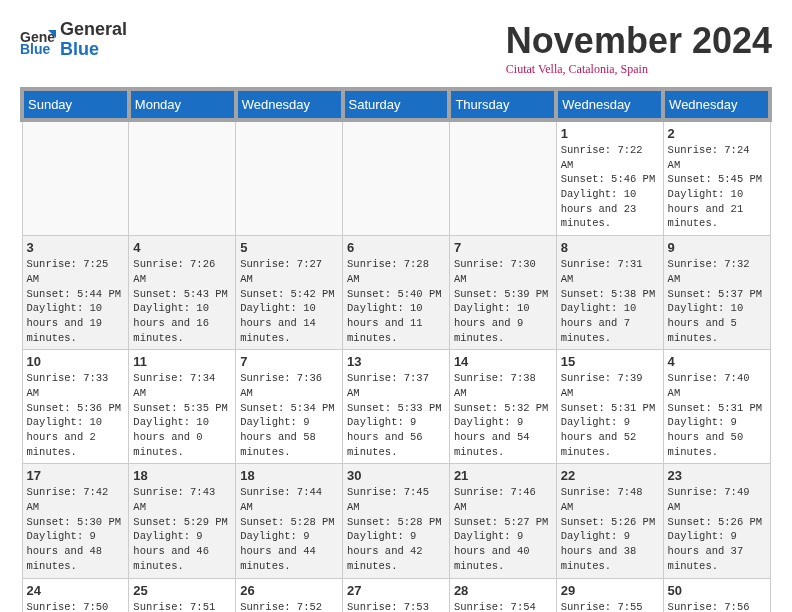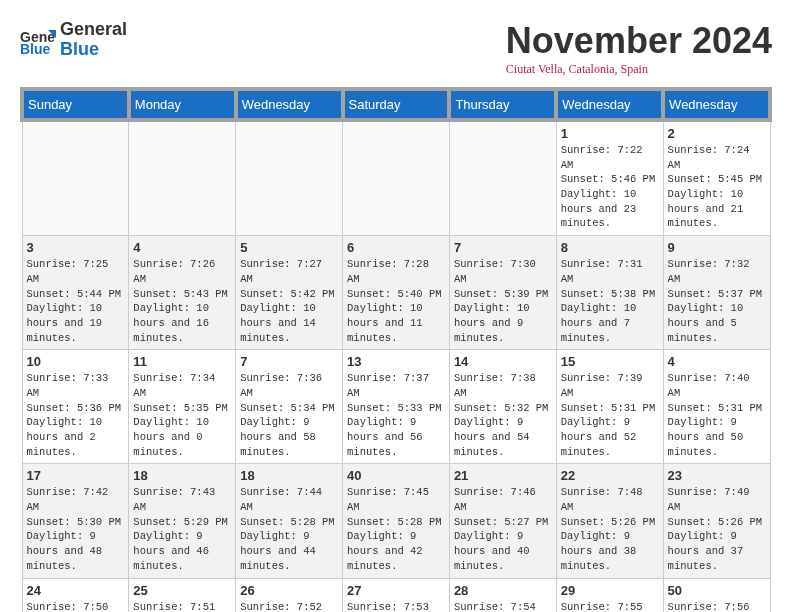--- a/index.html
+++ b/index.html
@@ -196,21 +196,21 @@
         </td>
         <td>
           <span class="day-num">18</span>
           <div class="day-info">Sunrise: 7:43 AM<br>Sunset: 5:29 PM<br>Daylight: 9 hours and 46 minutes.</div>
         </td>
         <td>
           <span class="day-num">18</span>
           <div class="day-info">Sunrise: 7:44 AM<br>Sunset: 5:28 PM<br>Daylight: 9 hours and 44 minutes.</div>
         </td>
         <td>
-          <span class="day-num">40</span>
+          <span class="day-num">30</span>
           <div class="day-info">Sunrise: 7:45 AM<br>Sunset: 5:28 PM<br>Daylight: 9 hours and 42 minutes.</div>
         </td>
         <td>
           <span class="day-num">21</span>
           <div class="day-info">Sunrise: 7:46 AM<br>Sunset: 5:27 PM<br>Daylight: 9 hours and 40 minutes.</div>
         </td>
         <td>
           <span class="day-num">22</span>
           <div class="day-info">Sunrise: 7:48 AM<br>Sunset: 5:26 PM<br>Daylight: 9 hours and 38 minutes.</div>
         </td>

